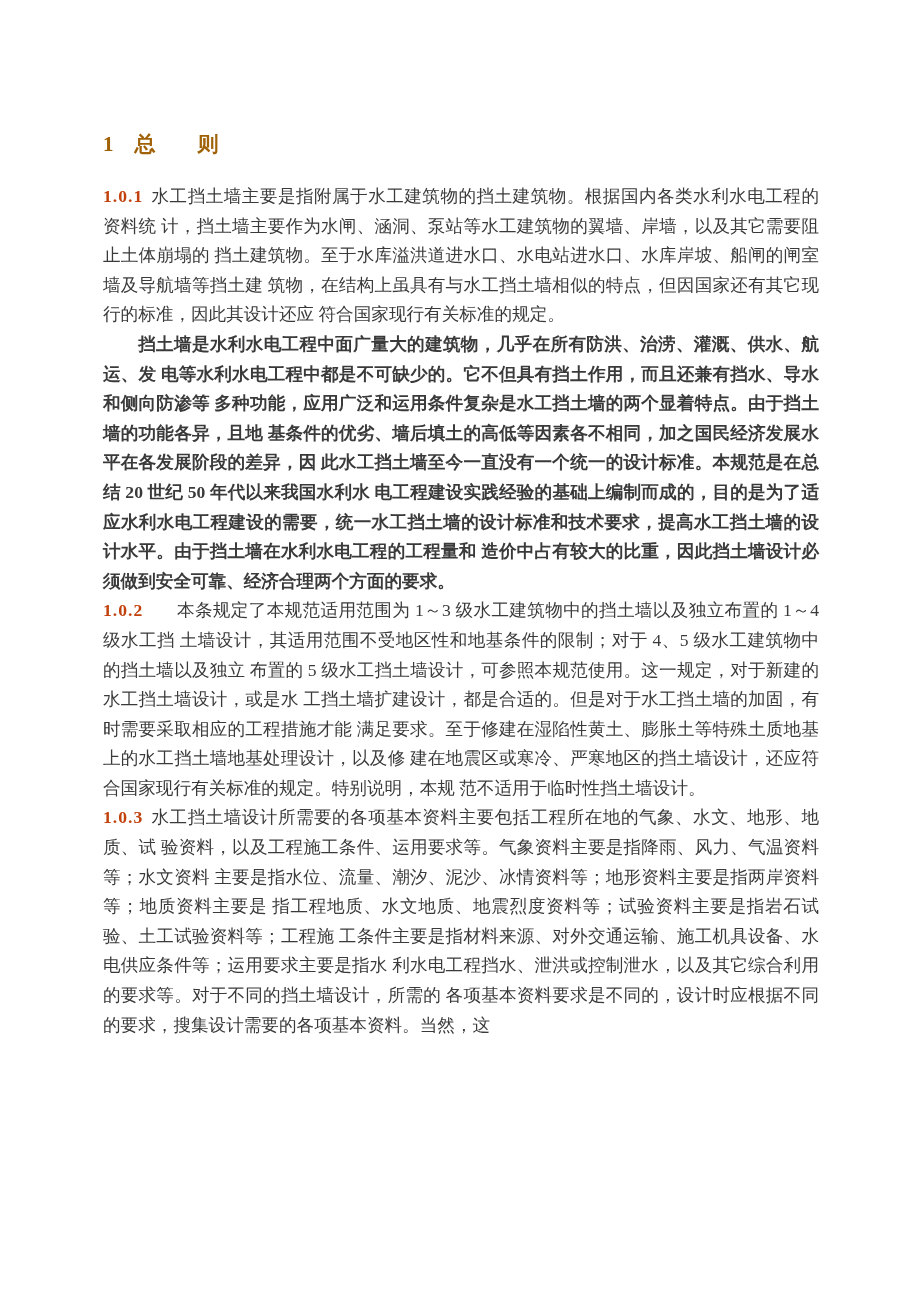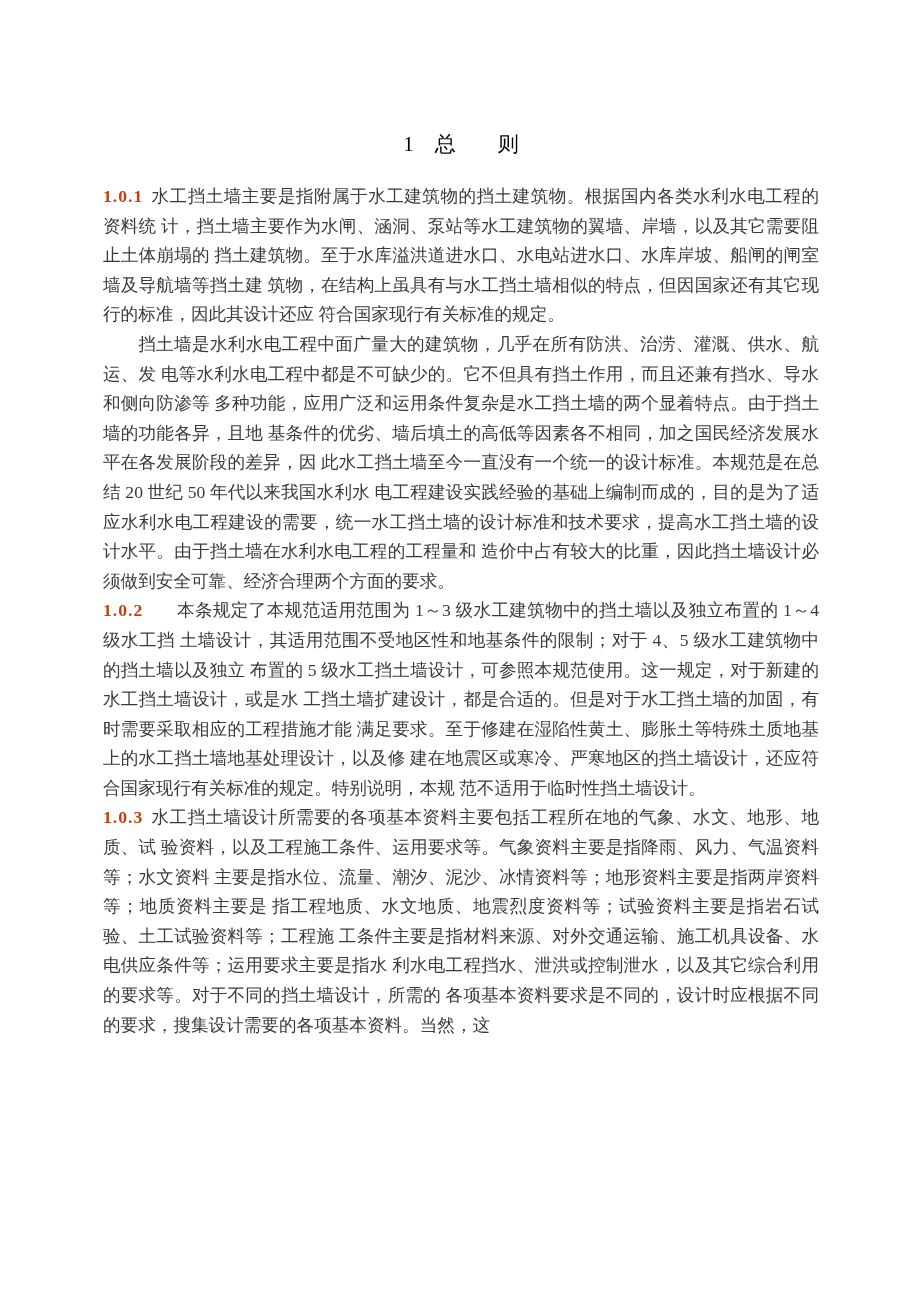--- a/index.html
+++ b/index.html
@@ -17,37 +17,38 @@
     color: #333333;
   }
   .content {
     position: absolute;
     left: 103px;
     top: 130px;
     width: 716px;
   }
   .doc-title {
     margin: 0 0 24px 0;
-    text-align: center;
+    text-align: left;
     font-size: 21px;
-    font-weight: normal;
-    color: #000000;
+    font-weight: bold;
+    color: #a16207;
     white-space: pre;
   }
   .para {
     margin: 0;
     font-size: 17.6px;
     line-height: 29.6px;
     text-align: justify;
     text-justify: inter-ideograph;
     word-break: break-all;
     color: #3a3a3a;
   }
   .para.indent {
     text-indent: 2em;
+    font-weight: bold;
   }
   .clause-num {
     font-weight: bold;
     color: #c2410c;
     margin-right: 0.45em;
     letter-spacing: 1px;
   }
   .clause-num.wide-gap {
     margin-right: 1.9em;
   }

